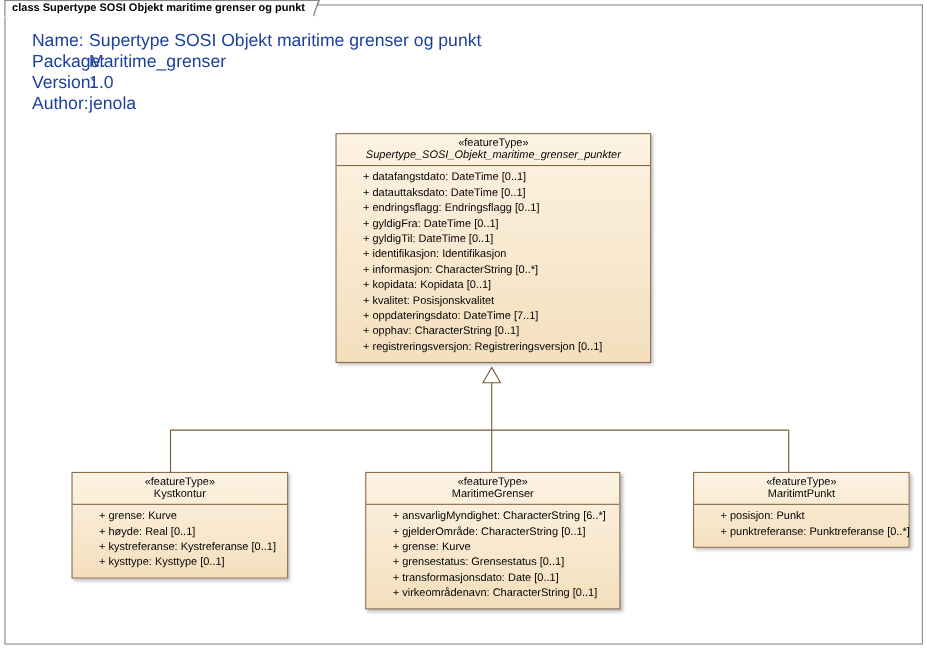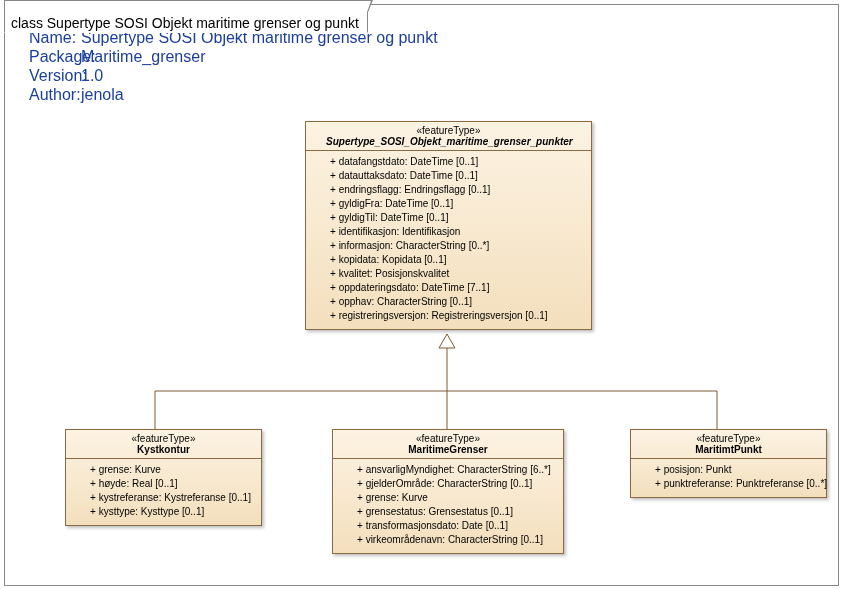--- a/index.html
+++ b/index.html
@@ -21,23 +21,23 @@
     border: 1px solid #888;
     background: #fff;
   }
   .tab {
     position: absolute;
     left: -1px;
     top: -5px;
     background: #fff;
     border: 1px solid #888;
     border-bottom: 1px solid #fff;
-    padding: 14px 8px 1px 6px;
-    font-size: 14px;
-    font-weight: normal;
+    padding: 1px 8px 1px 6px;
+    font-size: 10px;
+    font-weight: bold;
     z-index: 3;
   }
   .tab::after {
     content: "";
     position: absolute;
     top: -1px;
     right: -6px;
     width: 0; height: 0;
     border-top: 0 solid transparent;
     border-bottom: 15px solid transparent;
@@ -69,21 +69,21 @@
     background: linear-gradient(#fdf3e3, #f3dfbd);
     box-shadow: 2px 2px 3px rgba(0,0,0,0.25);
     font-size: 10px;
   }
   .uml-head {
     text-align: center;
     padding: 3px 20px;
     border-bottom: 1px solid #8a6a45;
   }
   .uml-stereo { display:block; }
-  .uml-name { font-weight: bold; }
+  .uml-name { font-weight: normal; }
   .uml-name.italic { font-style: italic; }
   .uml-body {
     padding: 4px 8px 6px 24px;
   }
   .attr { white-space: nowrap; line-height: 14px; }
   .attr::before { content: "+  "; }
   svg.lines {
     position: absolute;
     left: 0; top: 0;
     width: 833px;

